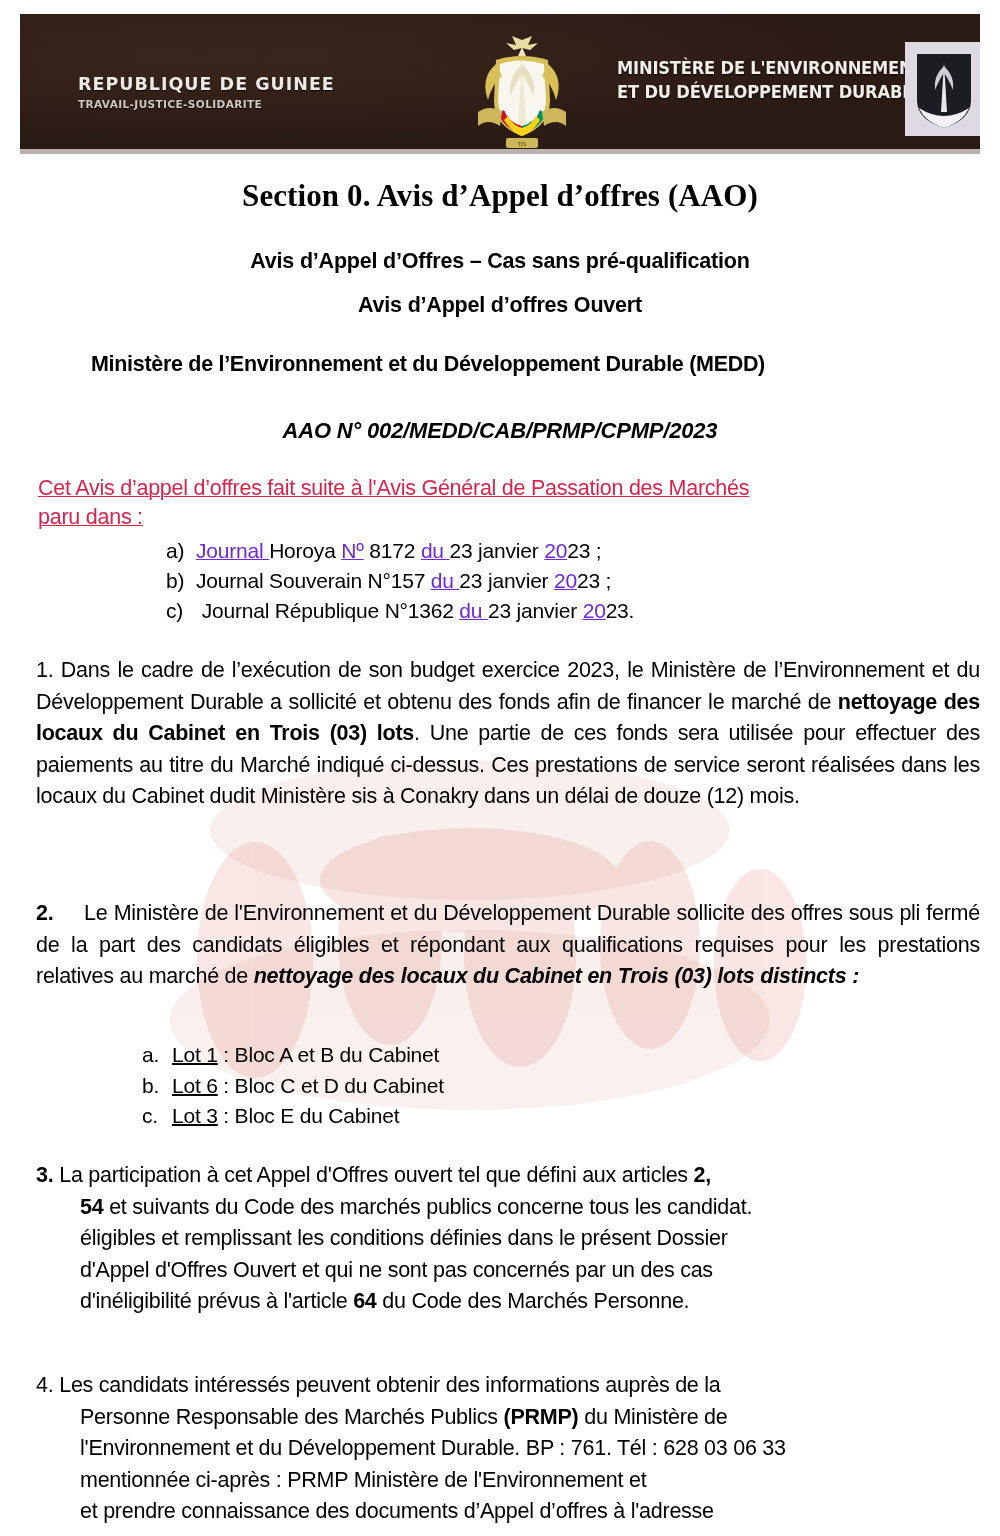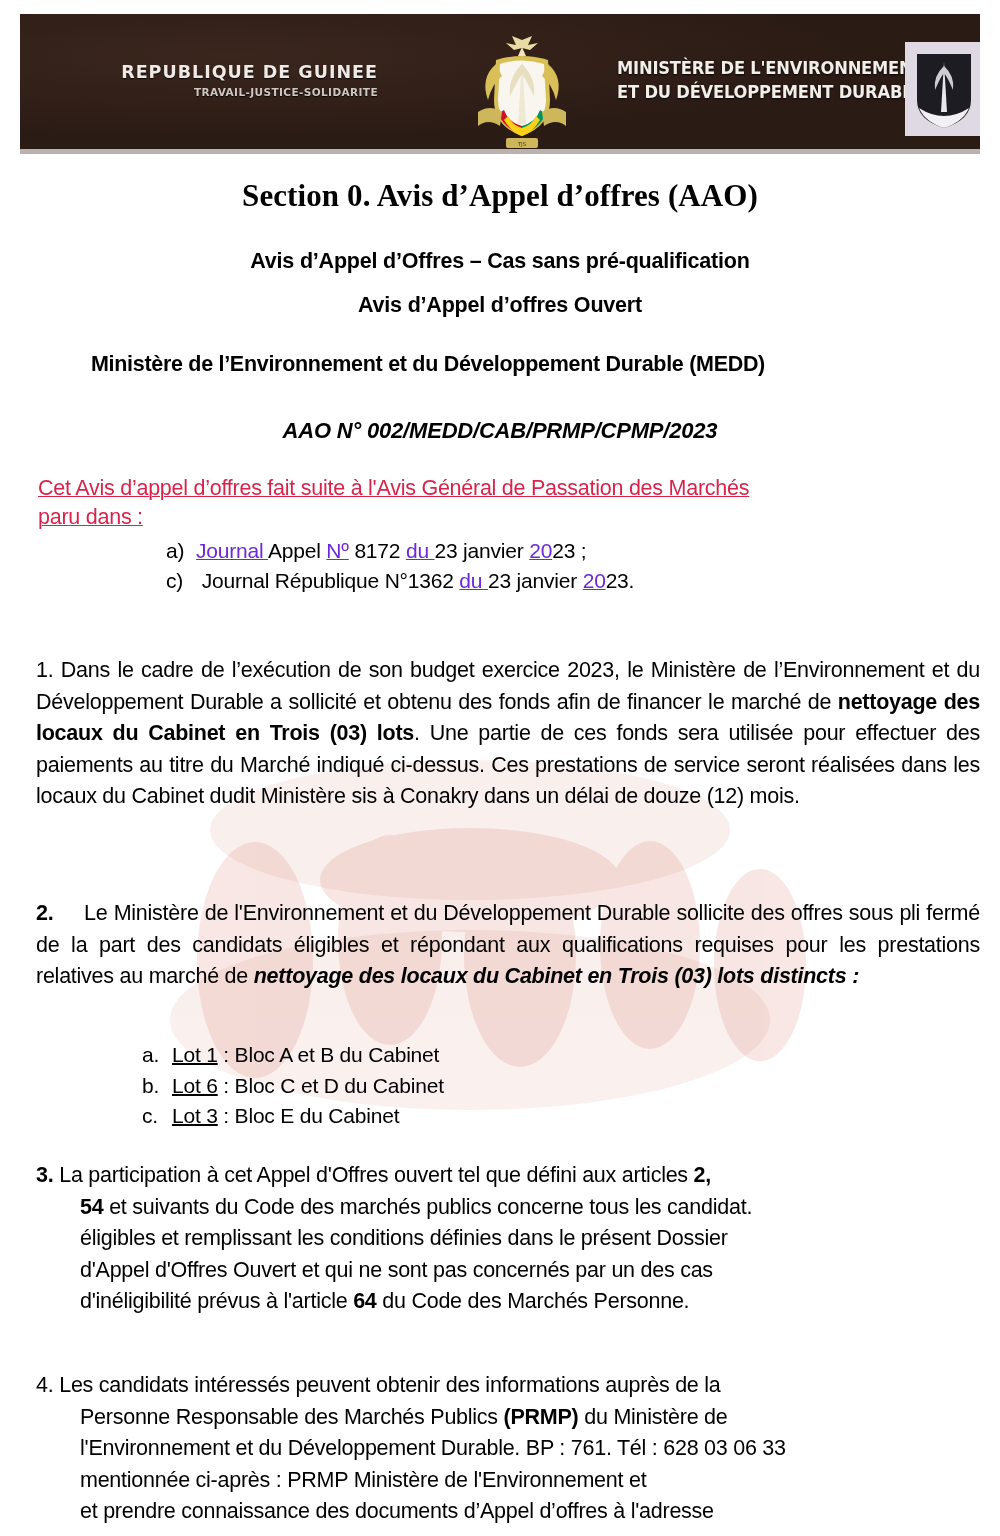--- a/index.html
+++ b/index.html
@@ -42,22 +42,22 @@
   #header-banner .banner-underline {
     position: absolute;
     left: 0; bottom: 0;
     width: 100%; height: 5px;
     background: #b9b2ad;
   }
 
   .rep-block {
     position: absolute;
     left: 58px;
-    top: 48px;
-    text-align: right;
+    top: 60px;
+    text-align: left;
     width: 300px;
   }
   .rep-title {
     font-family: "DejaVu Sans", sans-serif;
     font-weight: bold;
     font-size: 17.5px;
     letter-spacing: 1.0px;
     color: #efeae6;
     text-shadow: 0 1px 1px rgba(0,0,0,.85);
     white-space: nowrap;
@@ -315,21 +315,24 @@
   <div class="sub3">Ministère de l’Environnement et du Développement Durable (MEDD)</div>
   <div class="sub4">AAO N° 002/MEDD/CAB/PRMP/CPMP/2023</div>
 
   <div class="notice">
     <u>Cet Avis d’appel d’offres fait suite à l'Avis Général de Passation des Marchés</u><br>
     <u>paru dans :</u>
   </div>
 
   <div class="journals">
     <div class="row">
-      <span class="marker">a)</span><span class="red-u">Journal </span><span>Appel </span><span class="red-u">Nº</span><span> 8172 </span><span class="red-u">du </span><span>23 janvier </span><span class="red-u">20</span><span>23 ;</span>
+      <span class="marker">a)</span><span class="red-u">Journal </span><span>Horoya </span><span class="red-u">Nº</span><span> 8172 </span><span class="red-u">du </span><span>23 janvier </span><span class="red-u">20</span><span>23 ;</span>
+    </div>
+    <div class="row">
+      <span class="marker">b)</span><span>Journal Souverain N°157 </span><span class="red-u">du </span><span>23 janvier </span><span class="red-u">20</span><span>23 ;</span>
     </div>
     <div class="row">
       <span class="marker">c)</span><span> Journal République N°1362 </span><span class="red-u">du </span><span>23 janvier </span><span class="red-u">20</span><span>23.</span>
     </div>
   </div>
 
   <div class="para" id="para1">
     <span>1.</span><span> Dans le cadre de l’exécution de son budget exercice 2023, le Ministère de l’Environnement et du Développement Durable a sollicité et  obtenu des fonds afin de financer le marché de </span><b>nettoyage des locaux du Cabinet en Trois (03) lots</b><span>. Une partie de ces fonds sera utilisée pour effectuer des paiements au titre du Marché indiqué ci-dessus. Ces prestations de service seront réalisées dans les locaux du Cabinet dudit Ministère sis à Conakry dans un délai de douze (12) mois.</span>
   </div>
 

